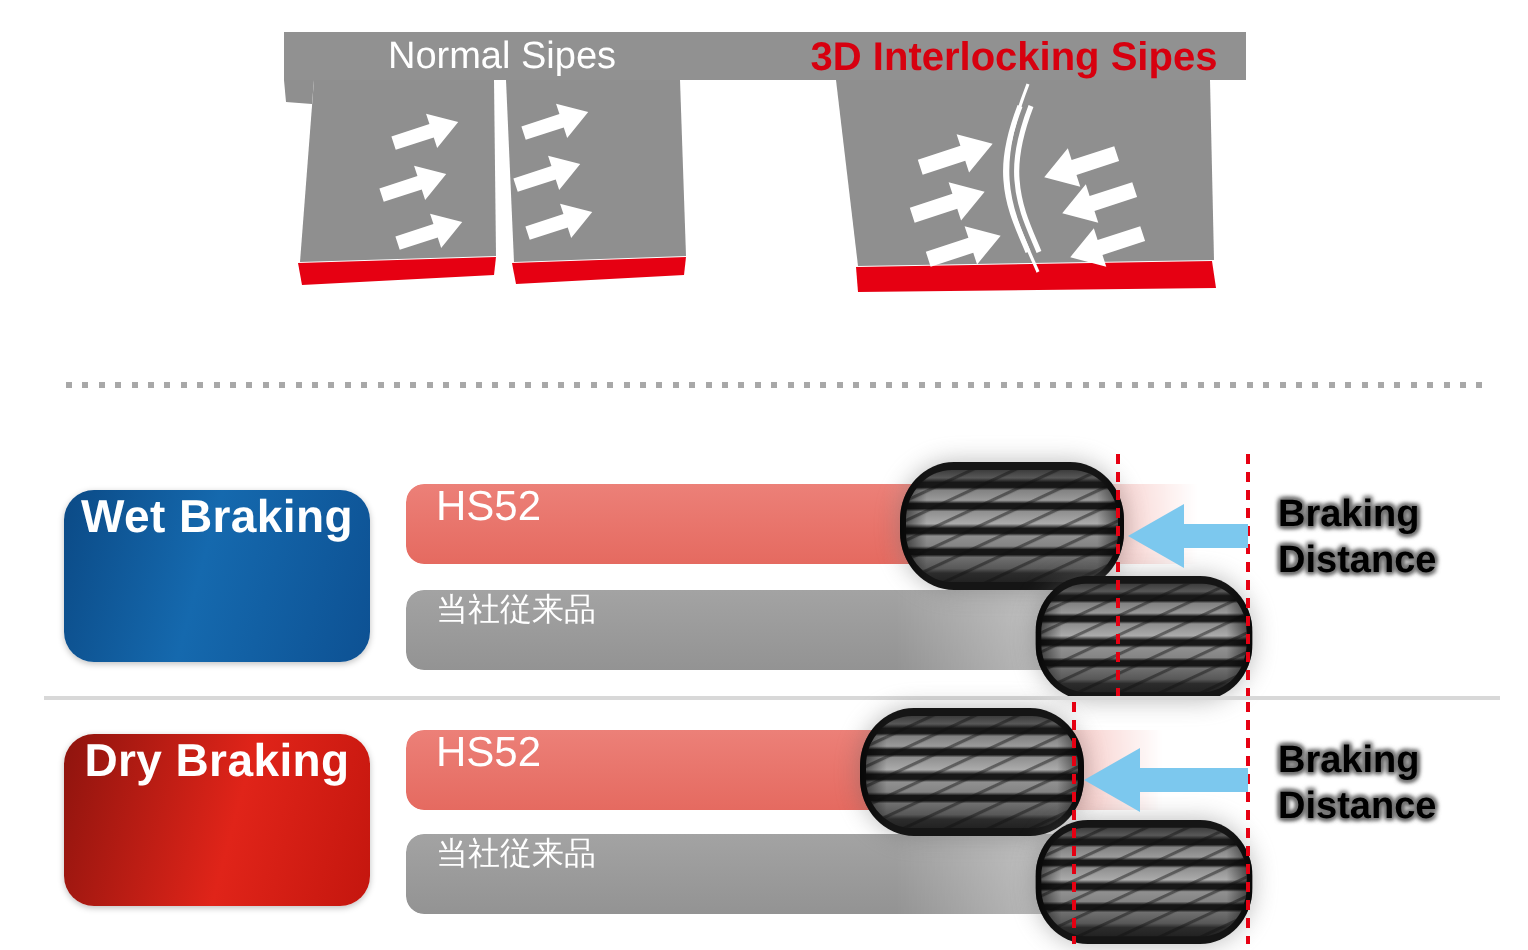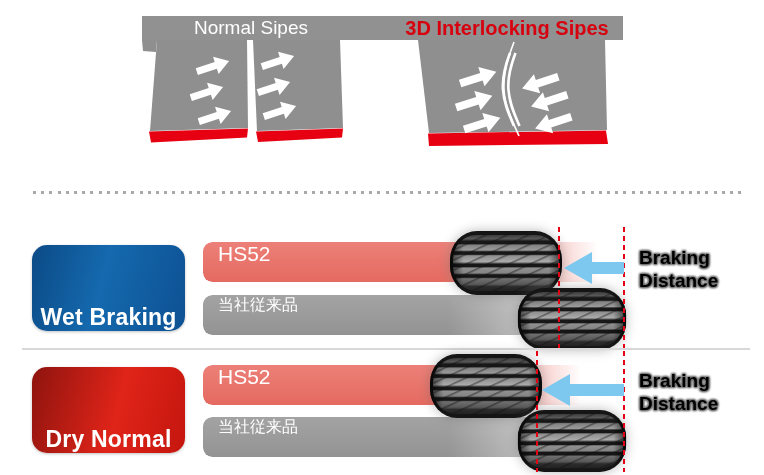--- a/index.html
+++ b/index.html
@@ -15,21 +15,21 @@
     background-image:repeating-linear-gradient(90deg,#a8a8a8 0 3px,transparent 3px 8.2px);
   }
   
   .row-divider {
     position:absolute; left:22px; top:348px; width:728px; height:2px; background:#d8d8d8;
   }
 
   
   .cond-btn {
     position:absolute; left:32px; width:153px; height:86px; border-radius:15px;
-    display:flex; align-items:flex-end; justify-content:center;
+    display:flex; align-items:flex-start; justify-content:center;
     color:#fff; font-weight:bold; font-size:23px; letter-spacing:.2px;
     box-shadow:0 1px 3px rgba(0,0,0,.25);
   }
   .cond-btn.wet { top:245px; background:linear-gradient(105deg,#0b4a86 0%,#1569ae 45%,#0d5193 100%); }
   .cond-btn.dry { top:367px; background:linear-gradient(105deg,#8e140e 0%,#e02419 55%,#c4160e 100%); }
 
   
   .bar {
     position:absolute; left:203px; height:40px; border-radius:9px;
     color:#fff; display:flex; align-items:flex-start; padding-left:15px; box-sizing:border-box;
@@ -181,21 +181,21 @@
 
   <svg class="brake-arrow" style="left:564px;top:250px" width="60" height="36">
     <polygon points="0,18 28,2 28,12 60,12 60,24 28,24 28,34" fill="#7cc8ee"></polygon>
   </svg>
 
   <div class="brake-label w">Braking Distance</div>
 
   <div class="row-divider"></div>
 
   <div class="cond-btn dry">
-    <span>Dry Normal</span>
+    <span>Dry Braking</span>
   </div>
 
   <div class="bar hs d">
     <span>HS52</span>
   </div>
   <div class="bar ref d">
     <span>当社従来品</span>
   </div>
 
   <svg class="tire" style="left:430px;top:354px" width="112" height="64">

